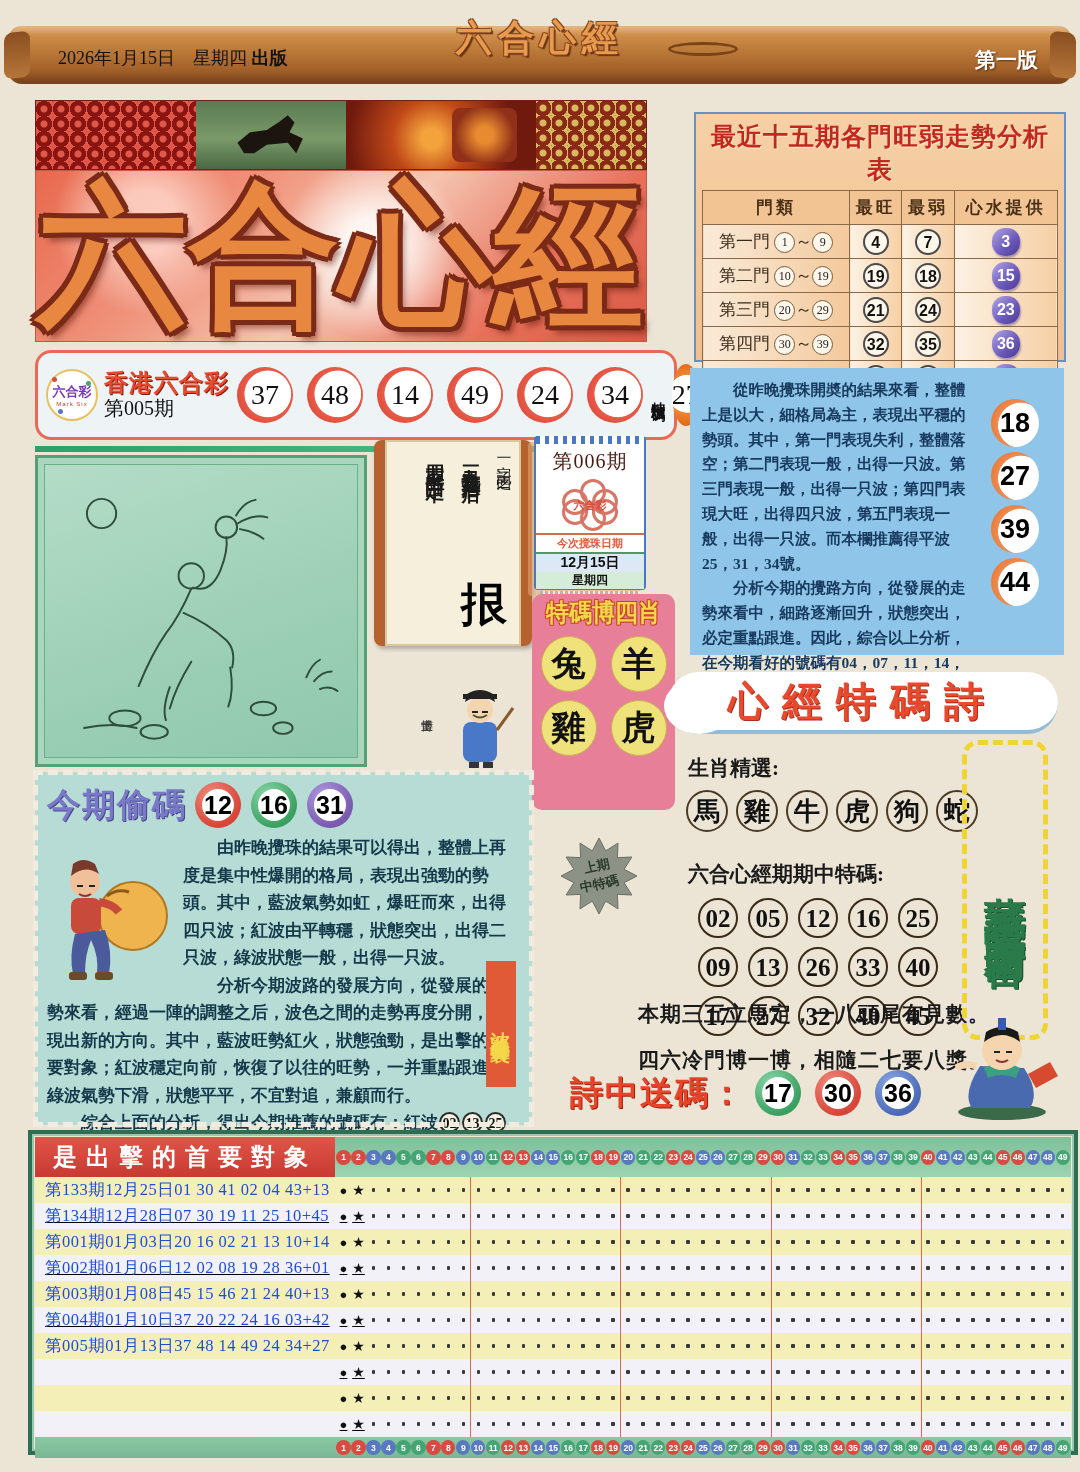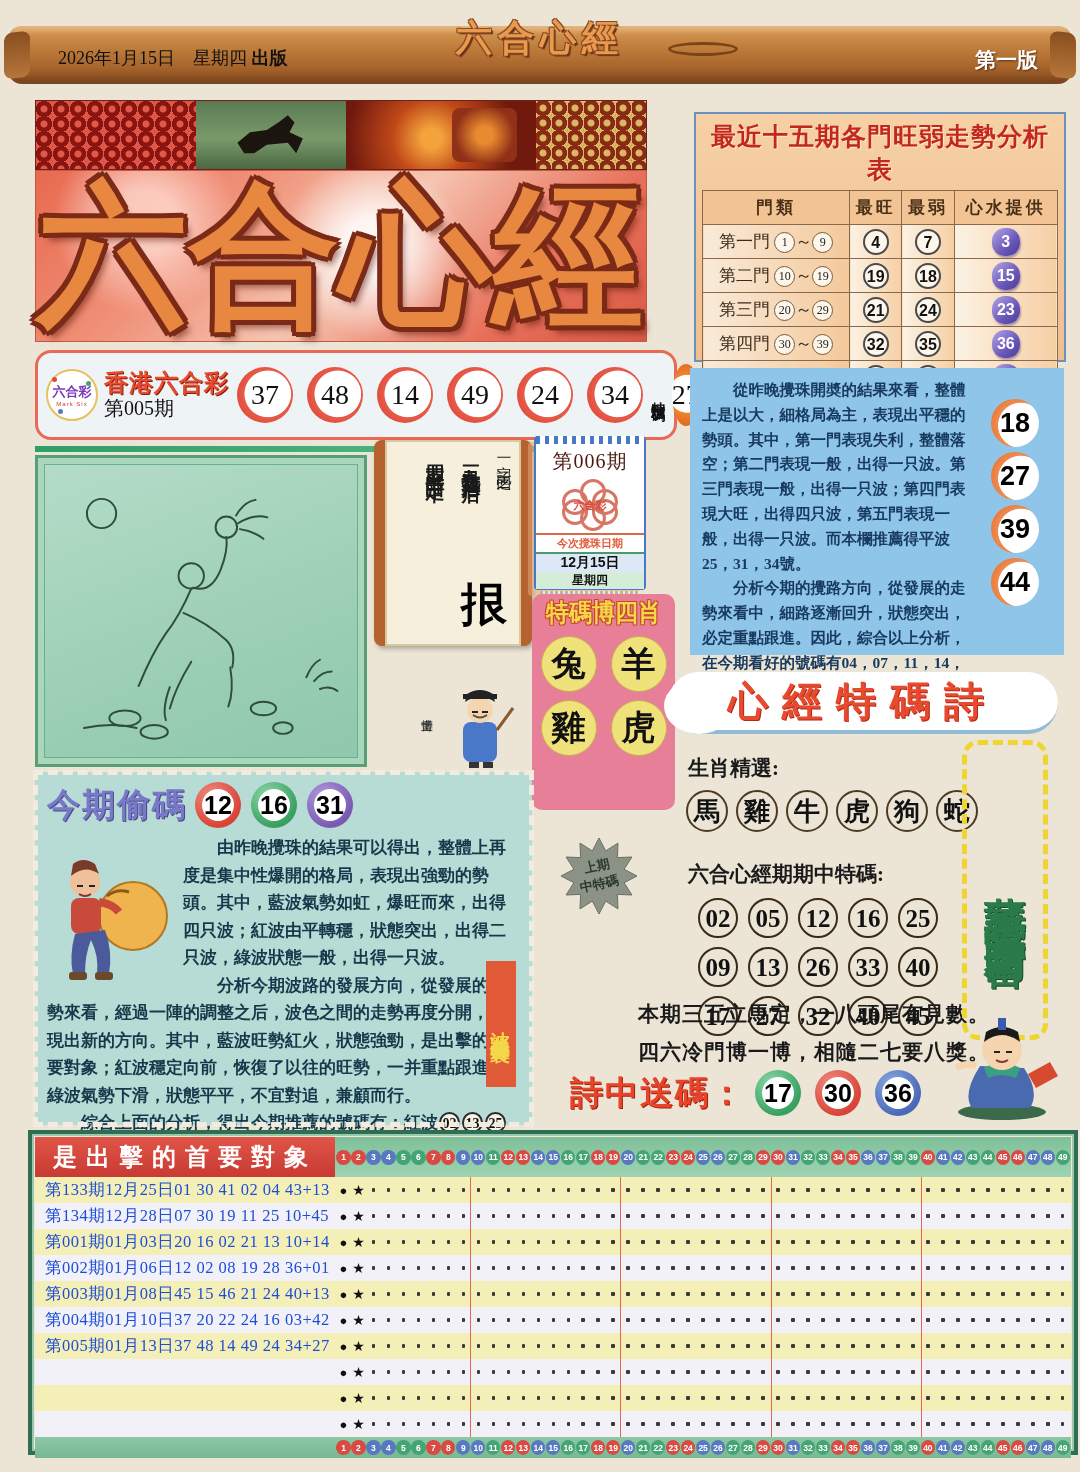--- a/index.html
+++ b/index.html
@@ -226,21 +226,21 @@
     border:4px solid #2f6e52;box-shadow:inset 0 0 0 2px #9ac8ae;padding:3px;}
   .hist .hhead{display:flex;height:40px;}
   .hist .hhead .ttl{width:300px;background:linear-gradient(180deg,#e05548,#c83a32);color:#fff;
     font-family:"Liberation Serif",serif;font-weight:bold;font-size:24px;letter-spacing:9px;
     display:flex;align-items:center;justify-content:center;}
   .ballrow{flex:1;display:flex;align-items:center;background:linear-gradient(180deg,#7ec09a,#9ed4b2);padding:0 1px;}
   .mball{flex:1;height:15px;margin:0 .4px;border-radius:50%;color:#fff;font-size:8.5px;font-weight:bold;
     display:flex;align-items:center;justify-content:center;}
   .mball.r{background:#d84a42;} .mball.b{background:#5878c0;} .mball.g{background:#44a474;}
   .hrow{display:flex;height:26px;align-items:stretch;}
-  .hrow.alt{background:#f4efb6;} .hrow:not(.alt){background:#f2f1f8;}
+  .hrow.alt{background:#f4efb6;} .hrow:not(.alt){background:#f2f1f8;text-decoration:underline;}
   .hrow .lab{width:300px;display:flex;align-items:center;padding-left:10px;
     font-family:"Liberation Serif",serif;font-size:16.5px;color:#1d4ed8;letter-spacing:.5px;white-space:nowrap;}
   .dots{flex:1;position:relative;display:flex;align-items:center;padding:0 1px;}
   .dots .cell{flex:1;display:flex;align-items:center;justify-content:center;font-size:9px;color:#111;}
   .dots .cell.dotc{font-size:13px;} .dots .cell.star{font-size:14px;}
   .dots .cell i{width:3.5px;height:4.5px;background:#3a3a3a;border-radius:1px;}
   .dots .sep{position:absolute;top:0;bottom:0;width:1px;background:#e06a50;}
   .hfoot{display:flex;height:21px;}
   .hfoot .pad{width:300px;background:linear-gradient(180deg,#8cc8a4,#79b894);}
   .hfoot .ballrow{background:linear-gradient(180deg,#8cc8a4,#79b894);}
@@ -499,21 +499,21 @@
       </div>
       <div class="row" data-name="special-number-row">
         <span class="cnum2" data-name="special-number-circle">17</span>
         <span class="cnum2" data-name="special-number-circle">27</span>
         <span class="cnum2" data-name="special-number-circle">32</span>
         <span class="cnum2" data-name="special-number-circle">40</span>
         <span class="cnum2" data-name="special-number-circle">45</span>
       </div>
     </div>
   <div class="verse" style="top:338px" data-name="poem-verse-1">本期三五立馬定，一八頭尾有見數。</div>
-  <div class="verse" style="top:376px" data-name="poem-verse-2">四六冷門博一博，相隨二七要八獎。</div>
+  <div class="verse" style="top:384px" data-name="poem-verse-2">四六冷門博一博，相隨二七要八獎。</div>
   <div class="send" data-name="gift-numbers-row">
     <span class="sl" data-name="gift-numbers-label">詩中送碼：</span>
     <span id="send-balls" style="display:flex;gap:14px" data-name="gift-numbers-balls">
         <span class="sball green" data-name="gift-ball">
           <span>17</span>
         </span>
         <span class="sball red" data-name="gift-ball">
           <span>30</span>
         </span>
         <span class="sball blue" data-name="gift-ball">

